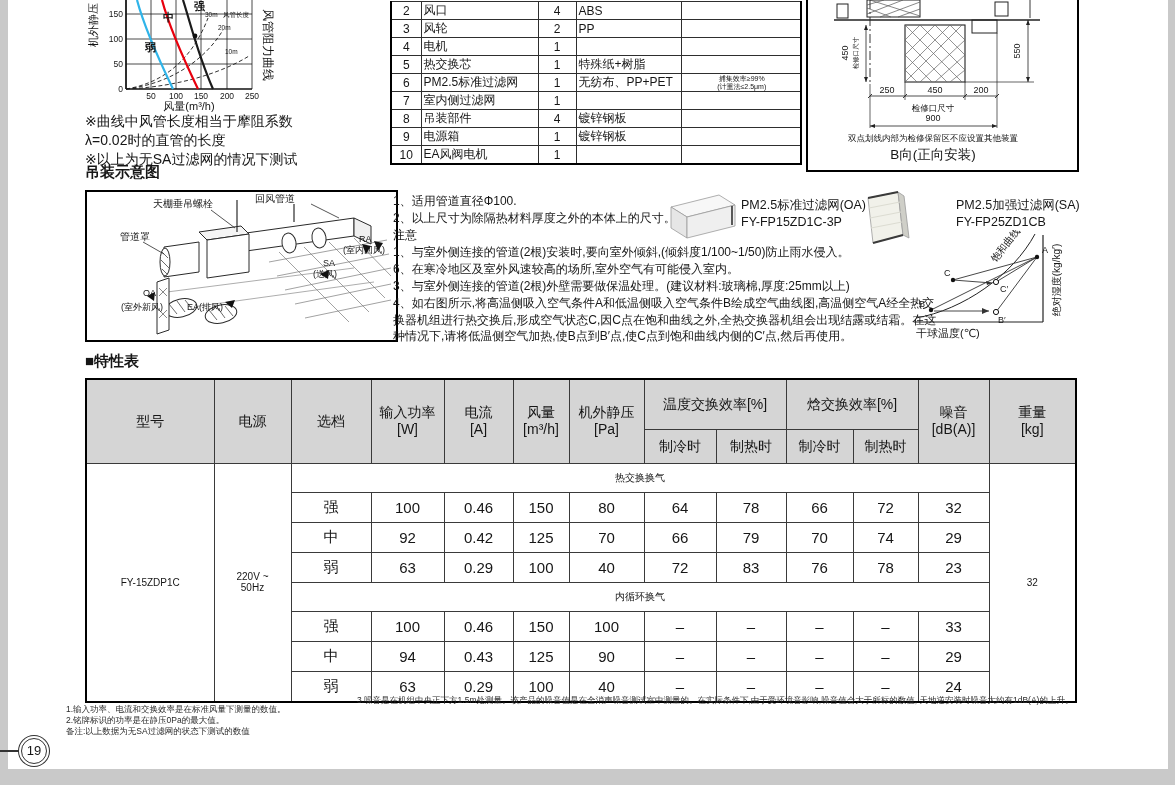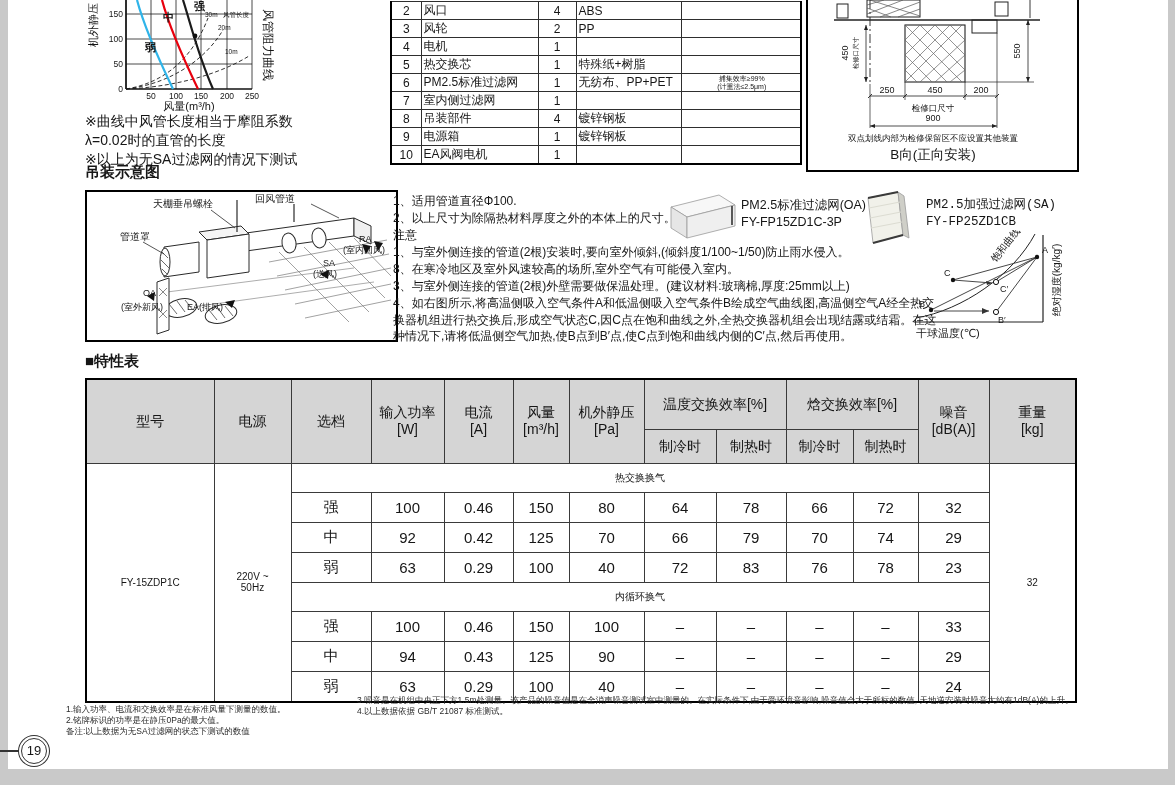--- a/index.html
+++ b/index.html
@@ -297,21 +297,21 @@
     <text x="68" y="118">EA(排风)</text>
   </g>
 </svg>
 </div>
 
 <div class="abs" style="left:393px;top:193px;width:545px;">
   <div class="noteline">1、适用管道直径Φ100.</div>
   <div class="noteline">2、以上尺寸为除隔热材料厚度之外的本体上的尺寸。</div>
   <div class="noteline">注意</div>
   <div class="noteline">1、与室外侧连接的管道(2根)安装时,要向室外倾斜,(倾斜度1/100~1/50)防止雨水侵入。</div>
-  <div class="noteline">8、在寒冷地区及室外风速较高的场所,室外空气有可能侵入室内。</div>
+  <div class="noteline">6、在寒冷地区及室外风速较高的场所,室外空气有可能侵入室内。</div>
   <div class="noteline">3、与室外侧连接的管道(2根)外壁需要做保温处理。(建议材料:玻璃棉,厚度:25mm以上)</div>
   <div class="noteline" style="white-space:normal;line-height:16.5px;">4、如右图所示,将高温侧吸入空气条件A和低温侧吸入空气条件B绘成空气曲线图,高温侧空气A经全热交换器机组进行热交换后,形成空气状态C,因C点在饱和曲线之外,全热交换器机组会出现结露或结霜。在这种情况下,请将低温侧空气加热,使B点到B′点,使C点到饱和曲线内侧的C′点,然后再使用。</div>
 </div>
 
 <svg class="abs" style="left:663px;top:191px;" width="76" height="52" viewBox="0 0 76 52">
   <polygon points="8,16 56,4 72,14 24,26" fill="#f7f7f7" stroke="#9a9a9a" stroke-width="0.8"></polygon>
   <polygon points="8,16 24,26 24,47 8,37" fill="#e6e6e6" stroke="#9a9a9a" stroke-width="0.8"></polygon>
   <polygon points="24,26 72,14 72,35 24,47" fill="#efefef" stroke="#9a9a9a" stroke-width="0.8"></polygon>
   <line x1="69" y1="15" x2="69" y2="34" stroke="#333" stroke-width="1.6"></line>
 </svg>
@@ -319,21 +319,21 @@
   <div>PM2.5标准过滤网(OA)</div>
   <div>FY-FP15ZD1C-3P</div>
 </div>
 <svg class="abs" style="left:860px;top:190px;" width="50" height="58" viewBox="0 0 50 58">
   <polygon points="8,8 38,2 43,45 13,53" fill="#f1f1ea" stroke="#9a9a9a" stroke-width="0.8"></polygon>
   <polygon points="38,2 44,6 49,48 43,45" fill="#cfcfc8" stroke="#9a9a9a" stroke-width="0.8"></polygon>
   <path d="M9,18 L40,12 M10,28 L41,22 M11,38 L42,32" stroke="#dcdcd2" stroke-width="1"></path>
   <line x1="8" y1="8" x2="38" y2="2" stroke="#3a3a3a" stroke-width="2"></line>
   <line x1="13" y1="53" x2="43" y2="45" stroke="#3a3a3a" stroke-width="2"></line>
 </svg>
-<div class="abs fltlabel" style="left:926px;top:197px;font-family:Liberation Mono, monospace;">
+<div class="abs fltlabel" style="left:956px;top:197px;">
   <div>PM2.5加强过滤网(SA)</div>
   <div>FY-FP25ZD1CB</div>
 </div>
 
 <svg class="abs" style="left:908px;top:230px;" width="165" height="118" viewBox="0 0 165 118">
   <line x1="135" y1="5" x2="135" y2="92" stroke="#222" stroke-width="1.2"></line>
   <line x1="6" y1="92" x2="135" y2="92" stroke="#222" stroke-width="1.2"></line>
   <path d="M8,88 C55,80 105,45 127,4" fill="none" stroke="#222" stroke-width="1"></path>
   <text transform="rotate(-52 100 17)" x="100" y="17" font-size="10" text-anchor="middle">饱和曲线</text>
 
@@ -508,19 +508,18 @@
       </table>
 </div>
 
 <div class="abs fnote" style="left:66px;top:704px;">
   <div>1.输入功率、电流和交换效率是在标准风量下测量的数值。</div>
   <div>2.铭牌标识的功率是在静压0Pa的最大值。</div>
   <div>备注:以上数据为无SA过滤网的状态下测试的数值</div>
 </div>
 <div class="abs fnote" style="left:357px;top:695px;">
   <div>3.噪音是在机组中央正下方1.5m处测量。该产品的噪音值是在全消声噪音测试室中测量的。在实际条件下,由于受环境音影响,噪音值会大于所标的数值, 天地逆安装时噪音大约有1dB(A)的上升。</div>
-  <div>4.以上数据依据 GB/T 21087 标准测试。</div>
 </div>
 
 <div class="pageline"></div>
 <div class="pagenum">19</div>
 
 </div>
 
 </body></html>

